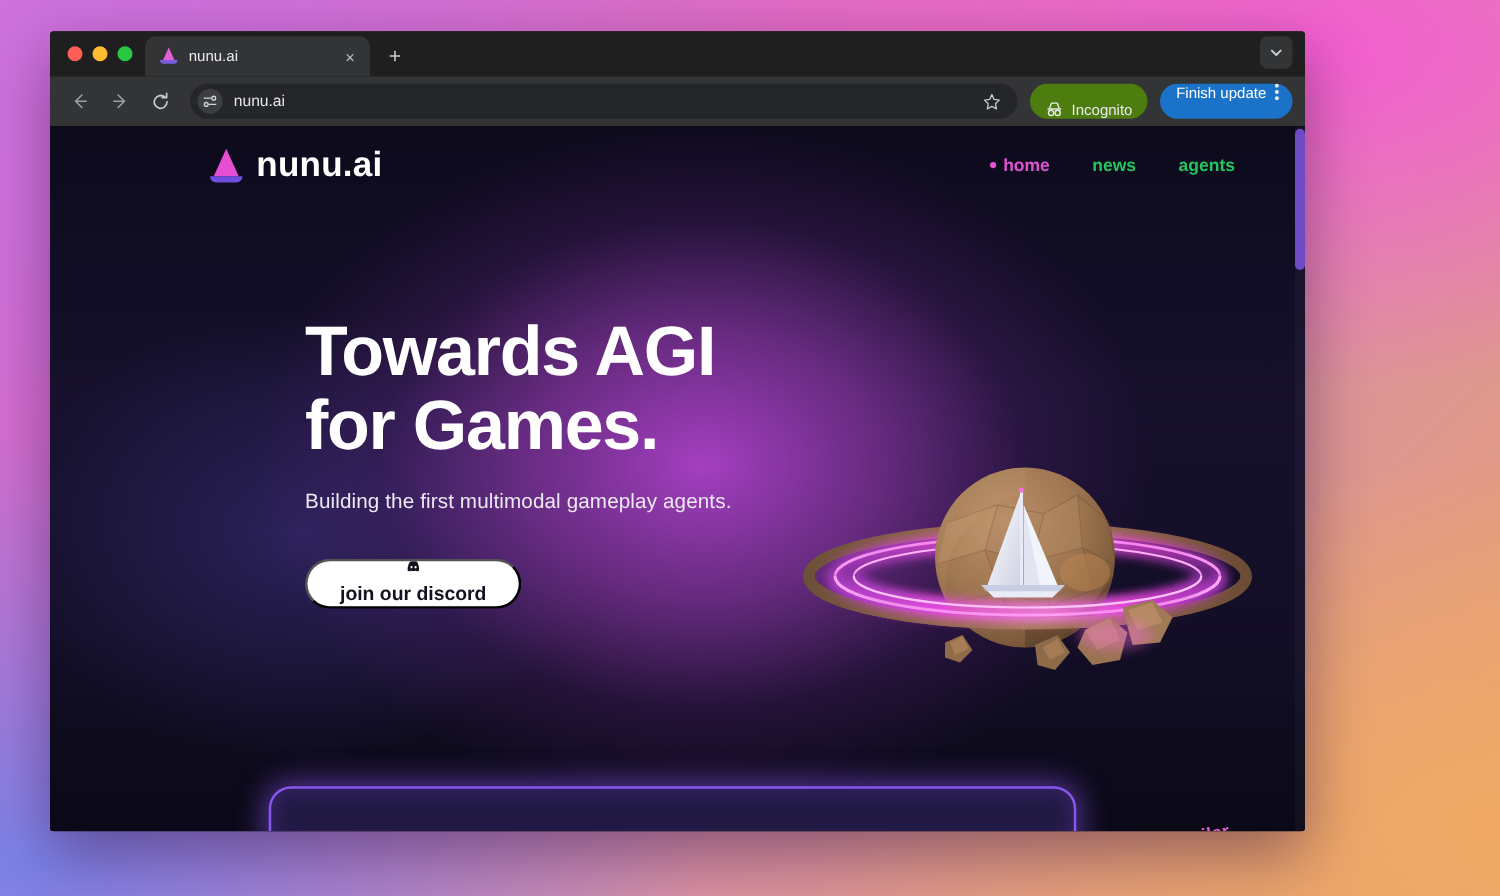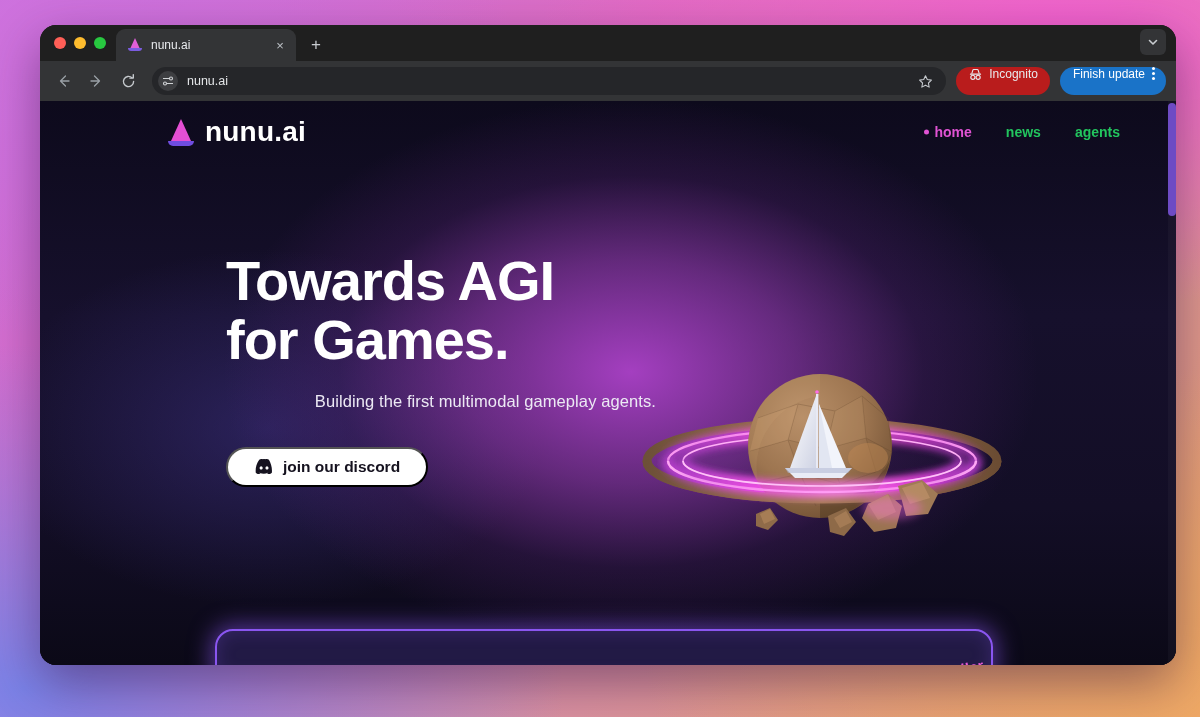--- a/index.html
+++ b/index.html
@@ -16,22 +16,22 @@
       radial-gradient(ellipse 75% 80% at 2% 96%, #7b83e8 0%, rgba(123,131,232,0) 60%),
       radial-gradient(ellipse 60% 60% at 4% 8%, #cf72dd 0%, rgba(207,114,221,0) 65%),
       linear-gradient(135deg, #c86fe0 0%, #e06ec2 35%, #d98fa8 62%, #e8a469 100%);
     position: relative;
   }
 
   
   .browser-window {
     position: absolute;
     left: 40px; top: 25px;
-    width: 1136px; height: 640px;
-    border-radius: 16px;
+    width: 1004px; height: 640px;
+    border-radius: 3px;
     overflow: hidden;
     box-shadow: 0 18px 50px rgba(40,10,60,.45);
     background: #1f1f1f;
   }
 
   
   .tab-strip {
     height: 36px;
     background: #1f1f1f;
     display: flex;
@@ -160,24 +160,24 @@
   }
   .star-btn {
     width: 26px; height: 26px;
     display: flex; align-items: center; justify-content: center;
     color: #c5c9cd;
     flex: 0 0 26px;
     margin-right: 2px;
   }
   .incognito-pill {
     height: 28px;
-    background: #b91c1c;
+    background: #4d7c0f;
     border-radius: 14px;
     display: flex;
-    align-items: flex-start;
+    align-items: flex-end;
     gap: 6px;
     padding: 0 12px;
     color: #e8eaed;
     font-size: 12px;
     white-space: nowrap;
     flex: 0 0 auto;
   }
   .update-btn {
     height: 28px;
     background: #1a73c8;
@@ -286,55 +286,55 @@
     left: -11px; top: 50%;
     transform: translateY(-50%);
     width: 5px; height: 5px;
     border-radius: 50%;
     background: #e153d4;
   }
 
   
   .hero {
     position: absolute;
-    left: 186px; top: 150px;
+    left: 204px; top: 150px;
     width: 430px;
     z-index: 4;
   }
   .hero h1 {
     color: #ffffff;
     font-size: 56px;
     line-height: 1.06;
     font-weight: 700;
     letter-spacing: -1px;
     white-space: pre-line;
   }
   .hero-sub {
     color: #ece9f4;
     font-size: 16.5px;
     margin-top: 22px;
     letter-spacing: .1px;
-    text-align: right;
   }
   .hero-ctas {
     display: flex;
     gap: 12px;
     margin-top: 36px;
   }
   .btn {
     height: 40px;
     border-radius: 20px;
     display: flex;
     align-items: center;
     justify-content: center;
     gap: 10px;
     font-size: 15.5px;
     font-weight: 700;
     padding: 0 26px;
     white-space: nowrap;
+    flex-direction: column;
   }
   .btn-primary {
     background: #ffffff;
     color: #15121f;
   }
   .btn-outline {
     background: transparent;
     color: #ffffff;
     border: 1.5px solid rgba(255,255,255,.85);
   }

